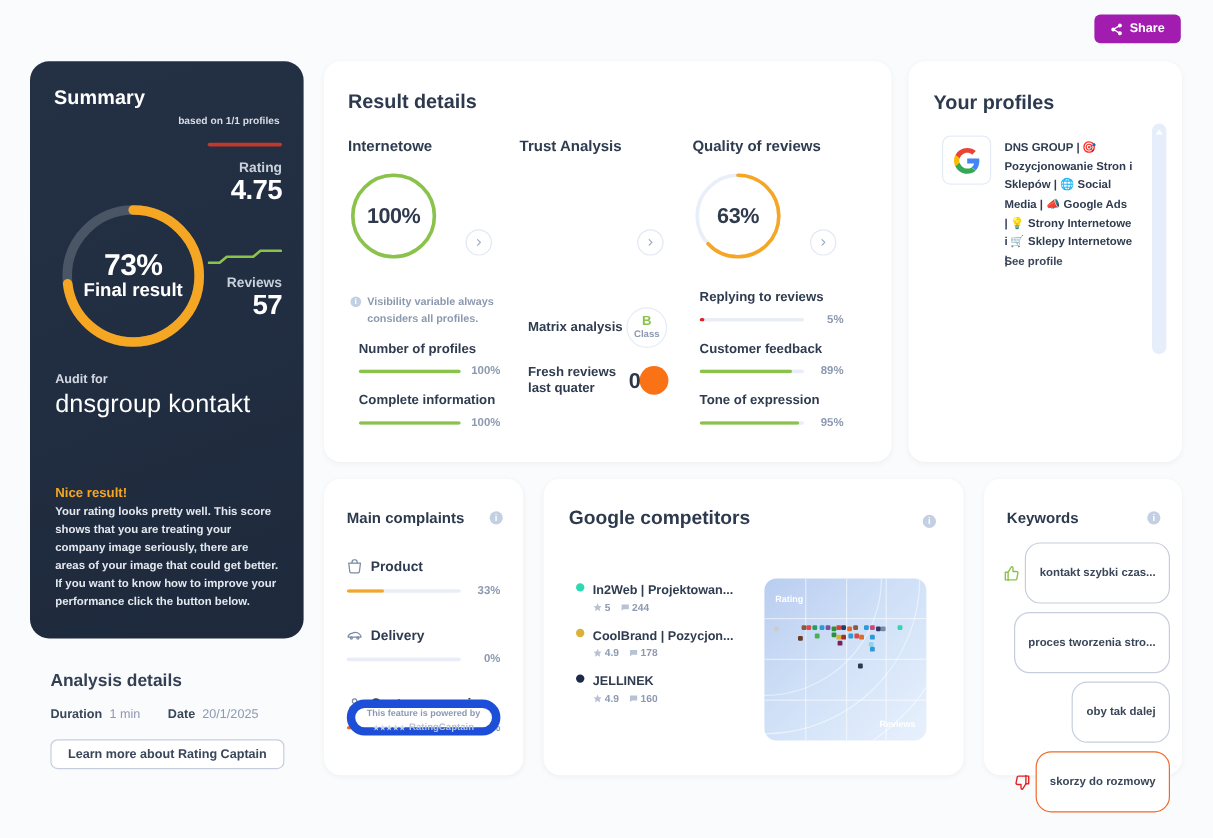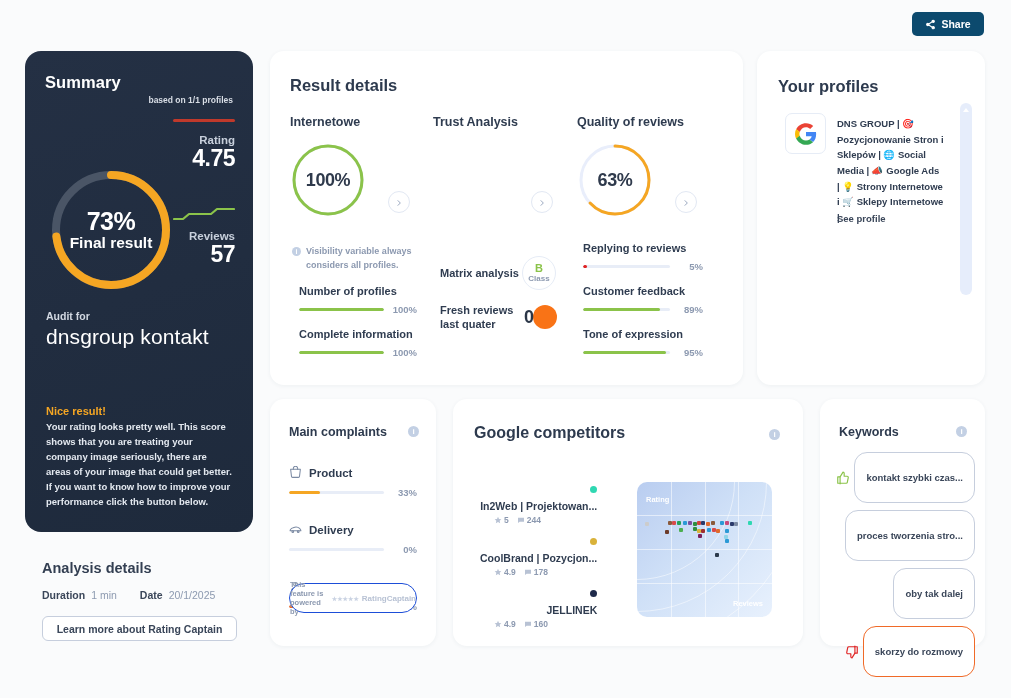--- a/index.html
+++ b/index.html
@@ -8,21 +8,21 @@
     background: #fafbfc;
     font-family: "Liberation Sans", sans-serif;
     overflow: hidden;
   }
   .page { position: relative; width: 1011px; height: 698px; }
 
   
   .share-btn {
     position: absolute; right: 27px; top: 12px;
     width: 72px; height: 24px;
-    background: #0c4a6e; color: #fff;
+    background: #a21caf; color: #fff;
     border-radius: 5px;
     display: flex; align-items: center; justify-content: center; gap: 5px;
     font-size: 10.5px; font-weight: bold;
     cursor: pointer;
   }
   .share-btn svg { width: 11px; height: 11px; display:block; }
 
   
   .summary-card {
     position: absolute; left: 25px; top: 51px;
@@ -149,33 +149,33 @@
     position:absolute; width:11px; height:11px; border-radius:50%; background:#c3d0e4; color:#fff;
     font-size:8px; font-weight:bold; display:flex; align-items:center; justify-content:center; cursor:pointer;
   }
   .cx-item { position:absolute; left:19px; width:128px; }
   .cx-head { display:flex; align-items:center; gap:7px; margin-bottom:8px; }
   .cx-ico { width:13px; height:13px; color:#7b8aa3; flex:none; }
   .cx-ico svg { width:13px; height:13px; display:block; }
   .cx-name { font-size:11.5px; font-weight:bold; color:#2f3c50; }
   .powered {
     position:absolute; left:19px; top:184px; width:128px; height:30px;
-    border:1px solid #1d4ed8; border-radius:15px; background:#fff;
-    display:flex; flex-direction:row; align-items:center; gap:2px;
+    border:7px solid #1d4ed8; border-radius:15px; background:#fff;
+    display:flex; flex-direction:column; align-items:center; gap:2px;
   }
   .powered-1 { font-size:7.5px; font-weight:bold; color:#8c99b0; }
   .powered-2 { font-size:8px; font-weight:bold; color:#b8c2d4; display:flex; align-items:center; gap:3px; }
   .stars { font-size:6px; color:#c9d2e2; letter-spacing:0px; }
 
   
   .comp-card { left:453px; top:399px; width:350px; height:247px; }
   .gc-title { position:absolute; left:21px; top:25px; font-size:16px; }
   .comp-list { position:absolute; left:27px; top:87px; }
   .comp-row { margin-bottom: 13px; }
-  .comp-top { display:flex; align-items:flex-end; gap:7px;flex-direction:column; }
+  .comp-top { display:flex; align-items:flex-start; gap:7px; }
   .comp-dot { width:7px; height:7px; border-radius:50%; flex:none; }
   .comp-name { font-size:10.5px; font-weight:bold; color:#2f3c50; white-space:nowrap; }
   .comp-meta { display:flex; align-items:center; gap:8px; margin-left:14px; margin-top:3px; font-size:8.5px; font-weight:bold; color:#8c99b0; }
   .comp-meta span { display:flex; align-items:center; gap:2px; }
   .comp-meta svg { width:8px; height:8px; }
 
   .matrix {
     position:absolute; left:637px; top:482px; width:135px; height:135px;
     background: linear-gradient(135deg,#b9cdf0 0%,#cfe0f7 45%,#e8f1fd 100%);
     border-radius: 10px; overflow:hidden;

